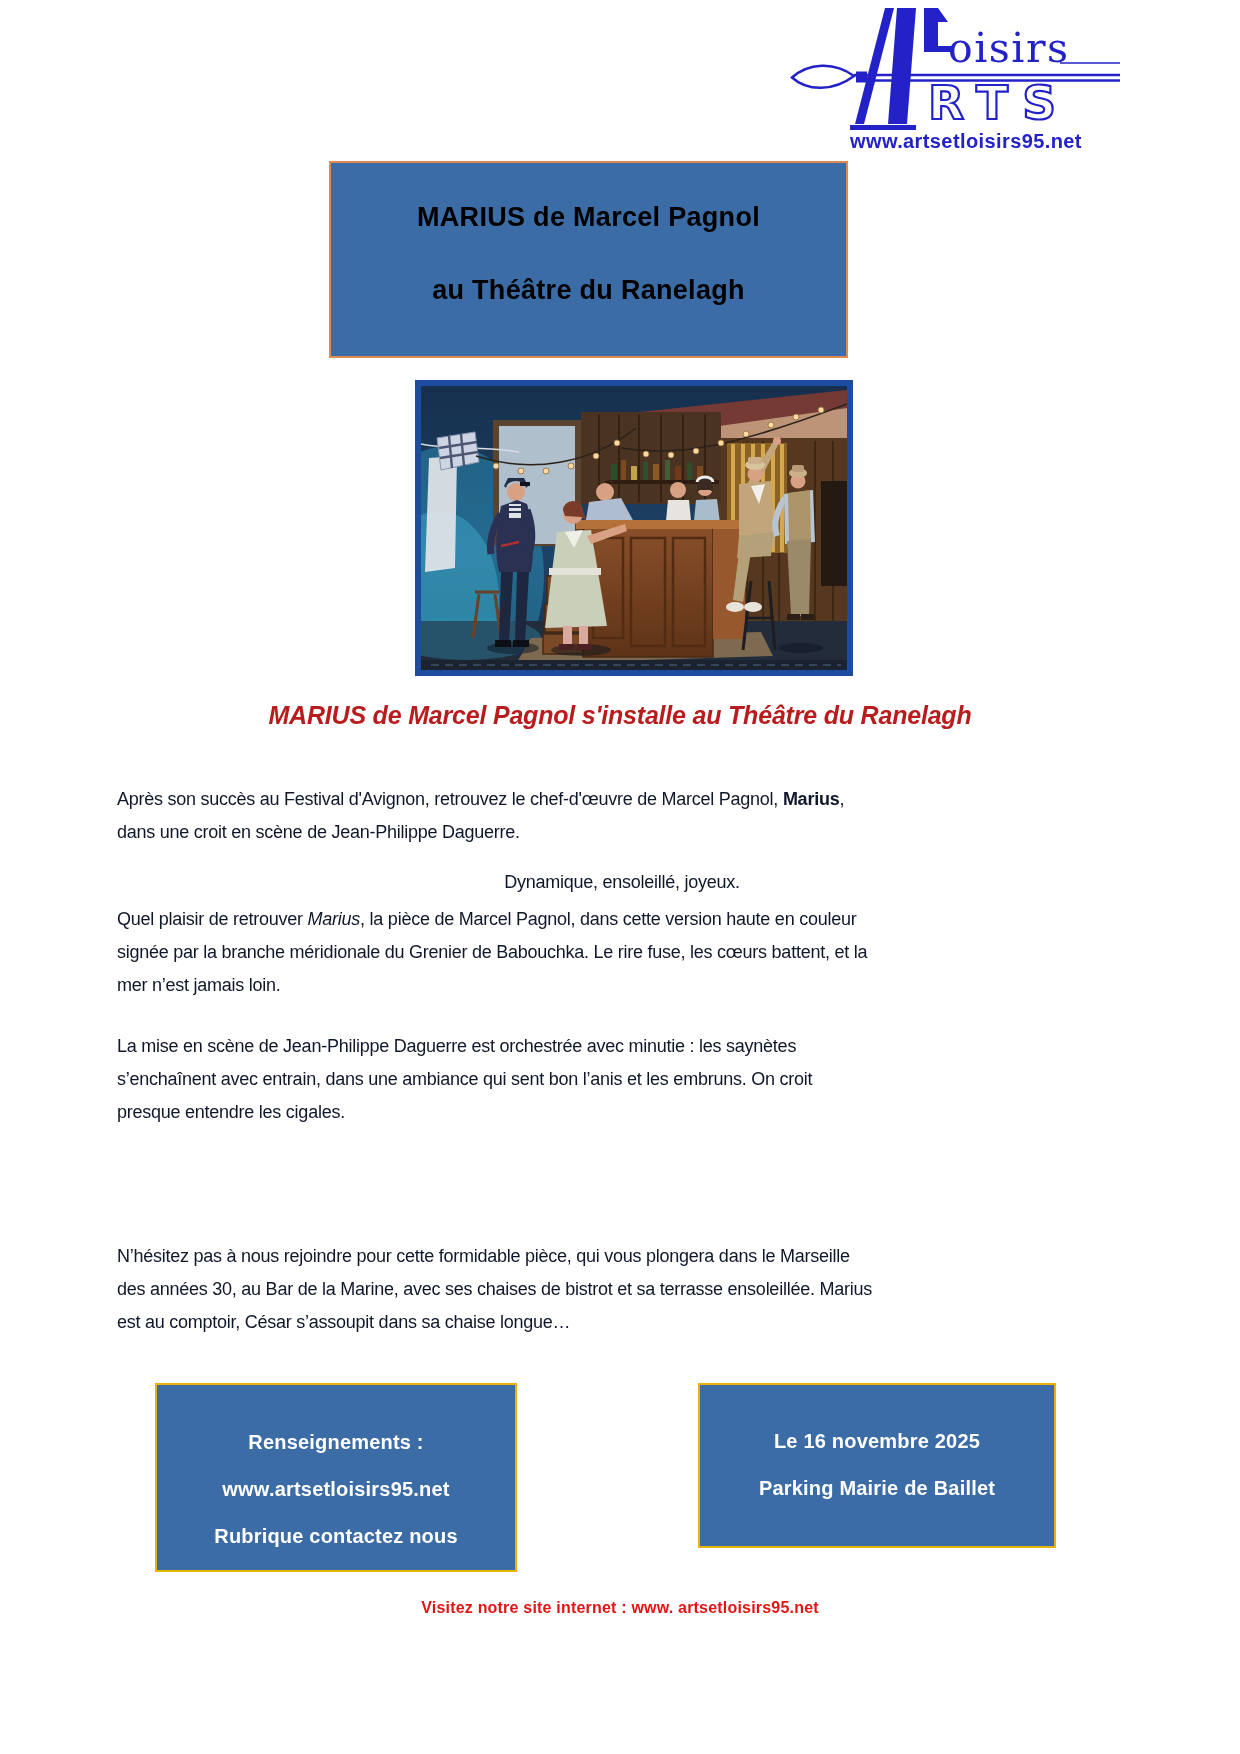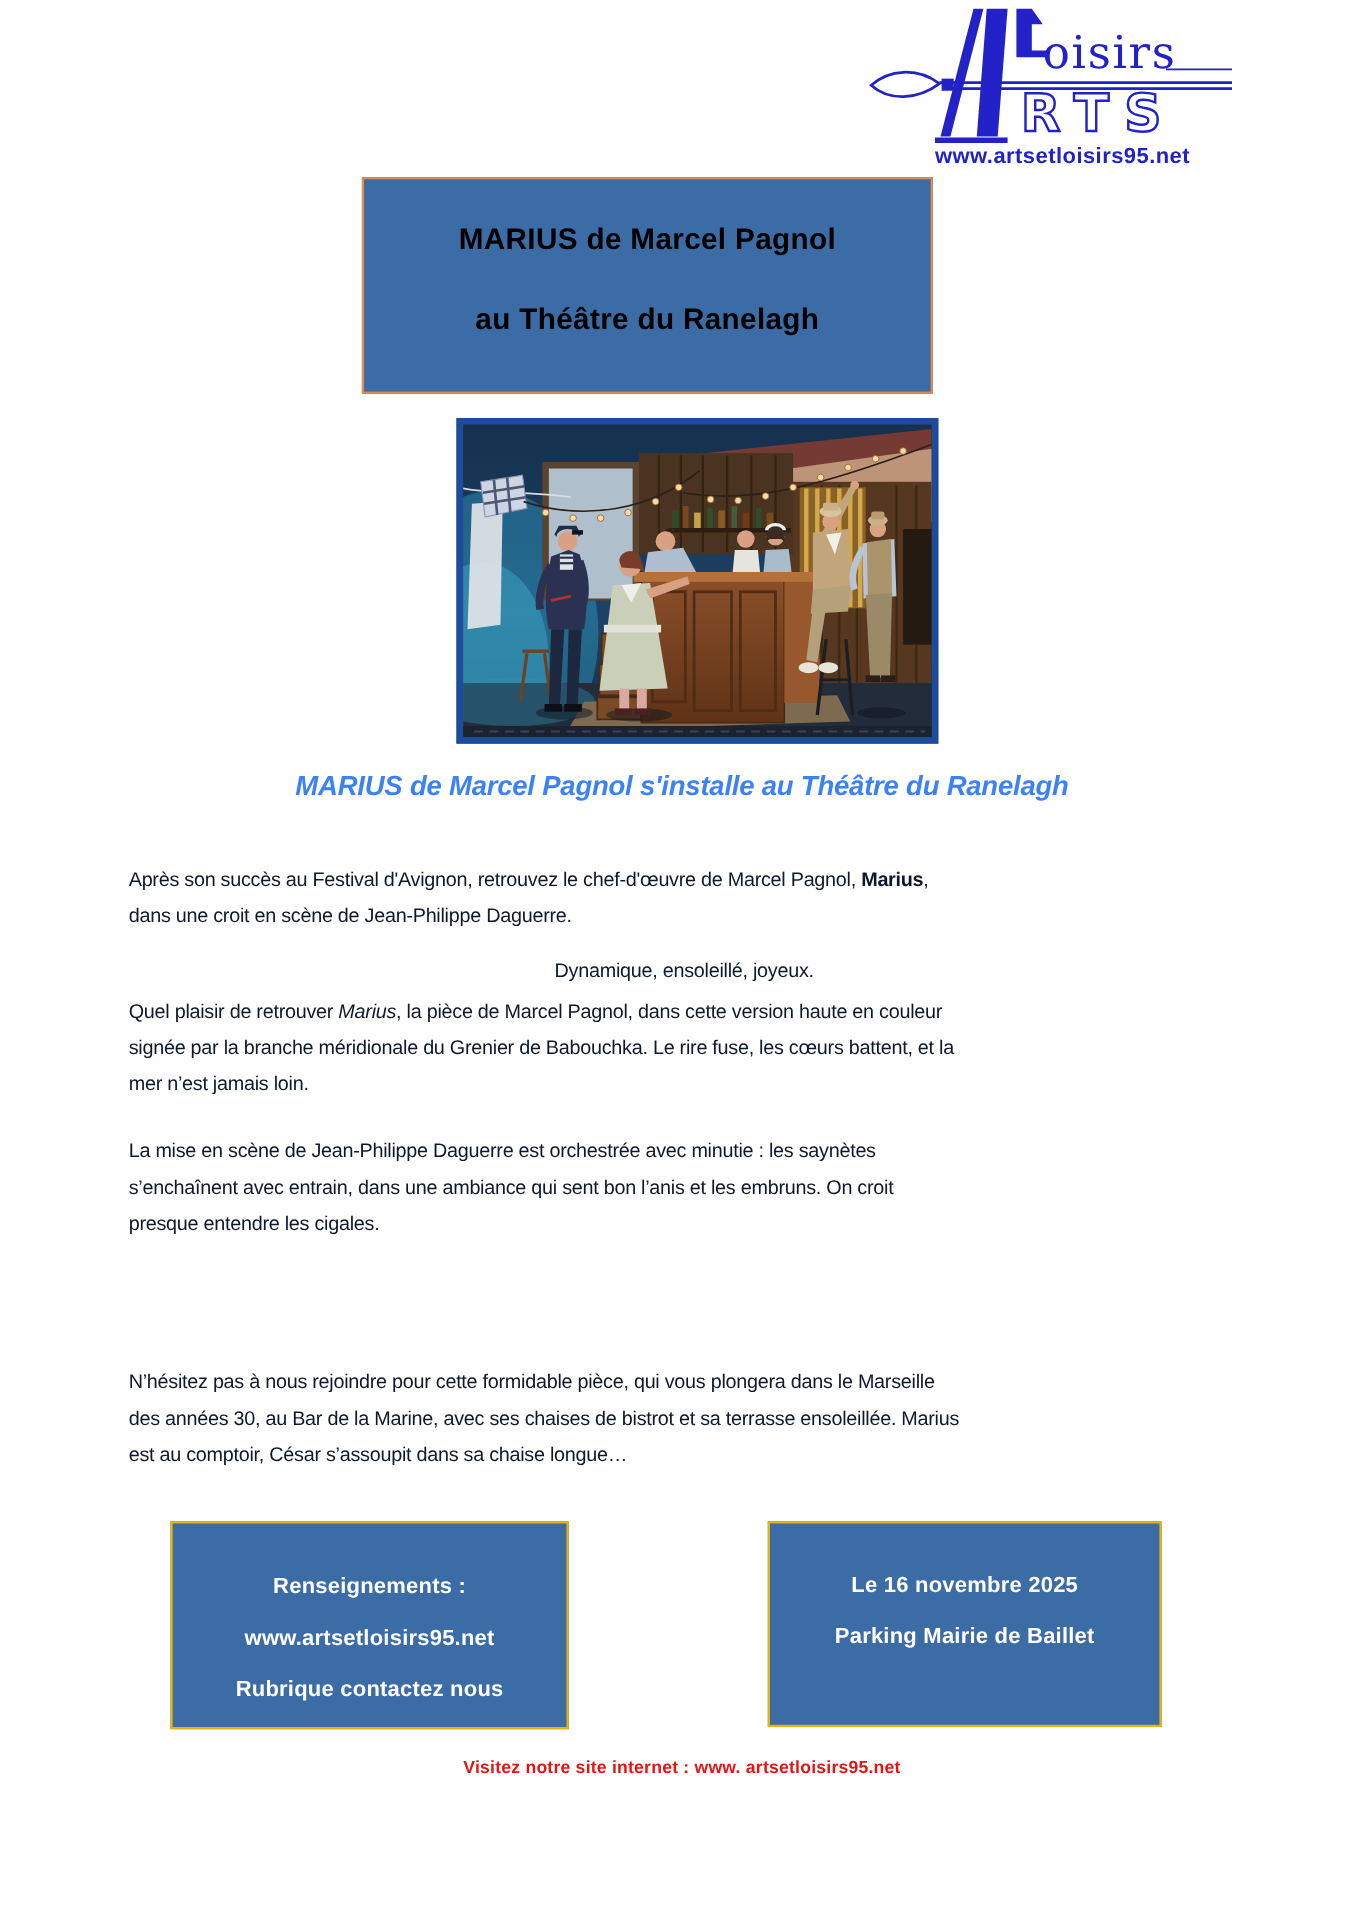--- a/index.html
+++ b/index.html
@@ -17,33 +17,33 @@
   .banner .bline{line-height:73px;font-size:27px;font-weight:700;color:#000000;letter-spacing:.3px;}
   .banner .bline.first{margin-top:18px;}
 
   
   .photo{position:absolute;left:415px;top:380px;width:438px;height:296px;
          box-sizing:border-box;border:6px solid #1b4c9e;background:#1d3a5c;}
   .photo svg{display:block;}
 
   
   .headline{position:absolute;left:116px;top:701px;width:1008px;text-align:center;
-            font-size:25px;font-style:italic;font-weight:700;letter-spacing:-.2px;color:#3b82f6;}
+            font-size:25px;font-style:italic;font-weight:700;letter-spacing:-.2px;color:#b91c1c;}
   .para{position:absolute;left:117px;width:1010px;font-size:18px;line-height:33px;
         letter-spacing:-.25px;color:#0f172a;}
   .para.centered{text-align:center;}
   .p1{top:783px;} .pdyn{top:866px;} .p2{top:903px;} .p3{top:1030px;}
   .p4{top:1151px;} .p5{top:1240px;}
 
   
   .infobox{position:absolute;top:1383px;box-sizing:border-box;background:#3c6ca6;
            border:2px solid #eab308;text-align:center;color:#ffffff;}
   .infobox .iline{line-height:47px;font-size:20px;font-weight:700;letter-spacing:.2px;}
   .infobox.left{left:155px;width:362px;height:189px;padding-top:34px;}
-  .infobox.right{left:698px;width:358px;height:187px;padding-top:33px;}
+  .infobox.right{left:698px;width:358px;height:165px;padding-top:33px;}
 
   
   .footer{position:absolute;left:116px;top:1599px;width:1008px;text-align:center;
           font-size:16px;font-weight:700;color:#e41414;letter-spacing:.2px;}
 </style>
 </head>
 <body>
 
 <div class="page">
 

